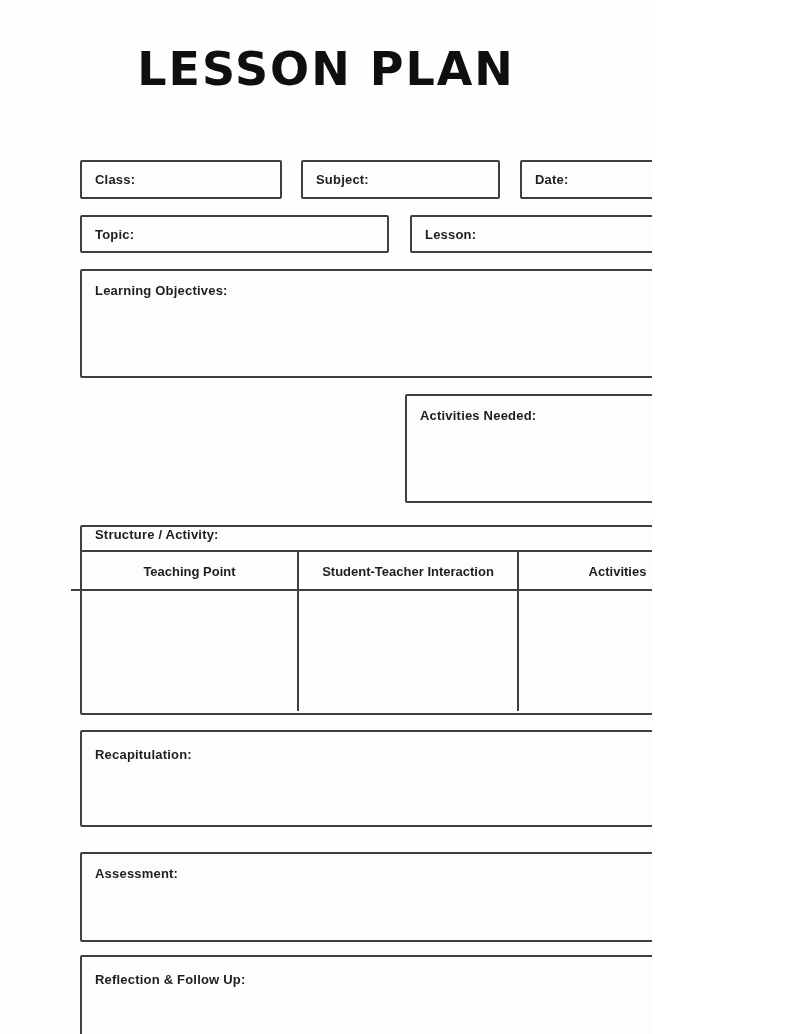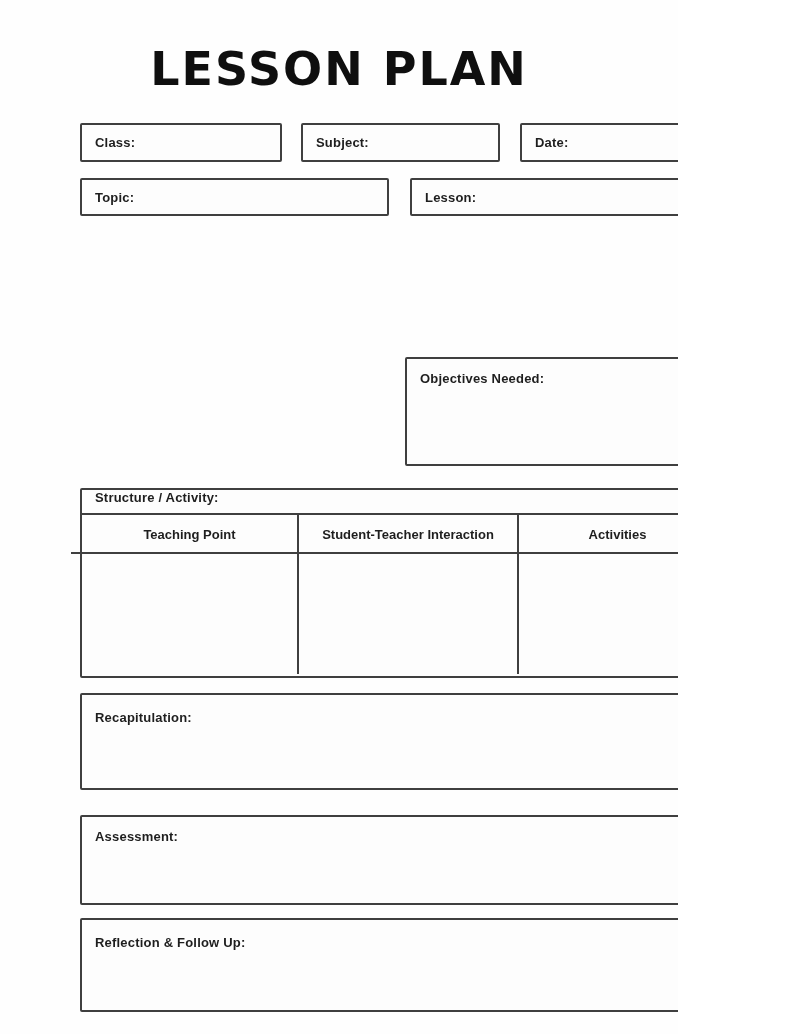--- a/index.html
+++ b/index.html
@@ -6,38 +6,38 @@
   body {
     width: 800px; height: 1034px;
     background: #ffffff;
     font-family: "Liberation Sans", sans-serif;
   }
   .page {
     position: relative;
     width: 652px; height: 1034px;
     background: #fefefe;
     overflow: hidden;
-    padding-left: 26px;
   }
   .page-title {
     position: absolute;
     top: 42px; left: 0; width: 100%;
     text-align: center;
     font-family: "DejaVu Sans", sans-serif;
     font-weight: 800;
     font-size: 46px;
     letter-spacing: 2px;
     color: #0f0f0f;
   }
   .box {
     position: absolute;
     box-sizing: border-box;
     border: 2px solid #3f3f3f;
     border-radius: 2px;
     background: #fdfdfd;
+    margin-top: 37px;
   }
   .label {
     font-size: 13px;
     font-weight: 700;
     color: #1e1e1e;
     letter-spacing: 0.2px;
   }
   .small-box {
     display: flex;
     align-items: center;
@@ -111,23 +111,27 @@
 
   <div class="box small-box" style="left:80px; top:178px; width:309px; height:38px;">
     <span class="label">Topic:</span>
     <span class="fill"></span>
   </div>
   <div class="box small-box" style="left:410px; top:178px; width:308px; height:38px;gap:18px;">
     <span class="label">Lesson:</span>
     <span class="fill"></span>
   </div>
 
+  <div class="box area-box" style="left:80px; top:232px; width:638px; height:109px;">
+    <span class="label">Learning Objectives:</span>
+    <span class="fill"></span>
+  </div>
 
   <div class="box area-box" style="left:405px; top:357px; width:313px; height:109px;">
-    <span class="label">Objectives Needed:</span>
+    <span class="label">Activities Needed:</span>
     <span class="fill"></span>
   </div>
 
   <div class="box" style="left:80px; top:488px; width:638px; height:190px; padding:0;">
     <div class="t-title">
       <span class="label">Structure / Activity:</span>
     </div>
     <div class="t-head">
       <div class="t-hcell c1">Teaching Point</div>
       <div class="t-hcell c2">Student-Teacher Interaction</div>

